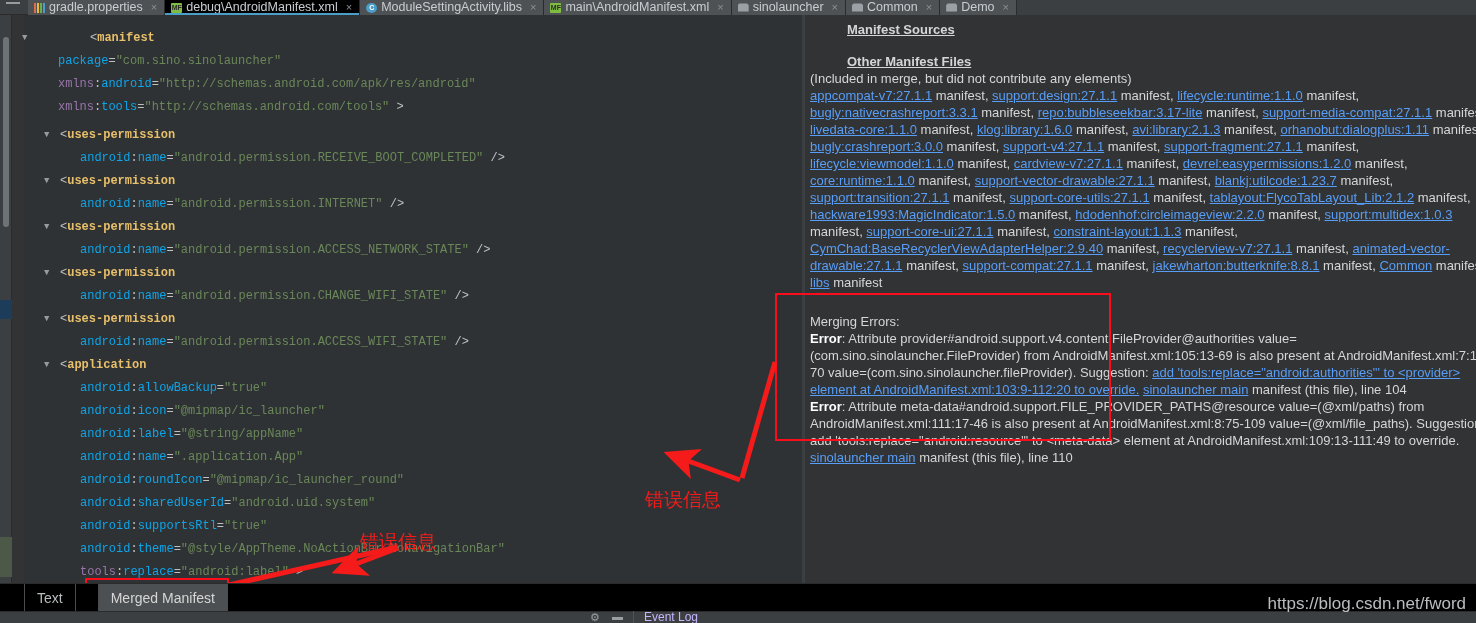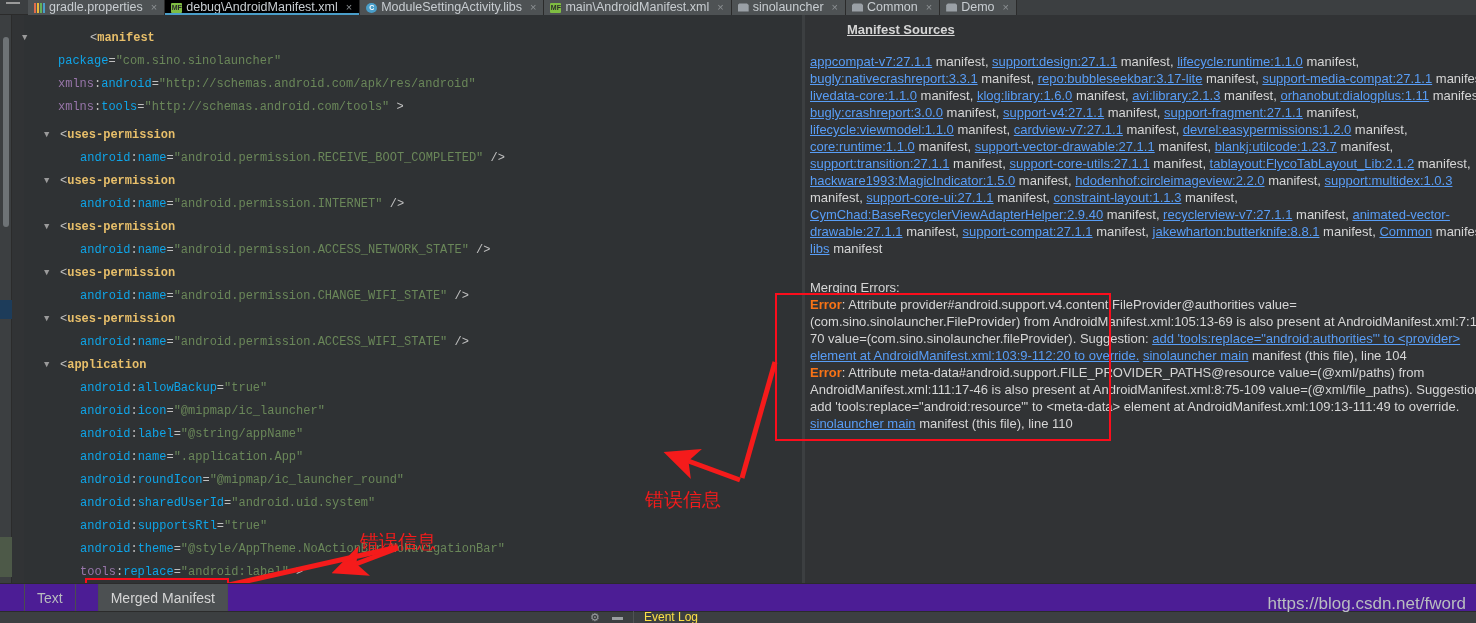--- a/index.html
+++ b/index.html
@@ -156,21 +156,21 @@
   .srcrow { display: flex; align-items: center; margin-top: 4px; }
   .srcbox {
     width: 19px; height: 19px;
     border: 1px solid #7a7d80; background: #313335;
     margin-right: 8px; flex: 0 0 auto;
   }
   .lnk { color: #589df6; text-decoration: underline; cursor: pointer; }
   .blk { margin-top: 15px; }
   .wrapbody { width: 680px; }
   .errwrap { position: relative; margin-top: 22px; width: 690px; }
-  .errlbl { color: #f97316; font-weight: bold; }
+  .errlbl { color: #ffffff; font-weight: bold; }
 
   
   .red-rect-err {
     position: absolute; left: 775px; top: 293px;
     width: 336px; height: 148px;
     border: 2px solid #fc0d1c;
     pointer-events: none;
   }
   .red-rect-tab {
     position: absolute; left: 85px; top: 578px;
@@ -190,21 +190,21 @@
   svg.arrows {
     position: absolute; left: 0; top: 0;
     width: 1476px; height: 623px;
     pointer-events: none;
   }
 
   
   .bottom-tabs {
     position: absolute; left: 0; top: 583px;
     width: 1476px; height: 28px;
-    background: #4c1d95;
+    background: #000000;
     border-top: 1px solid #2b2b2b;
     display: flex; align-items: center;
   }
   .bt-stub { width: 24px; height: 28px; }
   .btab {
     height: 28px; line-height: 28px;
     padding: 0 12px;
     color: #b8bcbe; font-size: 14px;
     border-left: 1px solid #4a4d4f;
     border-right: 1px solid #4a4d4f;
@@ -225,21 +225,21 @@
   .sb-min {
     position: absolute; left: 612px; top: 617px;
     width: 11px; height: 3px; background: #9a9ea1;
   }
   .sb-sep {
     position: absolute; left: 633px; top: 611px;
     width: 1px; height: 12px; background: #4f5355;
   }
   .sb-eventlog {
     position: absolute; left: 644px; top: 611px;
-    color: #fde047; font-size: 12px; line-height: 13px;
+    color: #c4b5fd; font-size: 12px; line-height: 13px;
   }
   .watermark {
     position: absolute; right: 10px; top: 594px;
     color: #b9bdc0; font-size: 17px;
     font-family: "Liberation Sans", sans-serif;
   }
 </style>
 </head>
 <body>
 
@@ -328,20 +328,22 @@
       </div>
   </div>
 
   <div class="split-div"></div>
 
   <div class="merged-pane">
     <div class="mp-inner">
       <div class="hdr">Manifest Sources</div>
 
       <div class="blk">
+        <div class="hdr">Other Manifest Files</div>
+        <div>(Included in merge, but did not contribute any elements)</div>
         <div class="wrapbody" id="other-files-host"><span class="lnk">appcompat-v7:27.1.1</span> manifest, <span class="lnk">support:design:27.1.1</span> manifest, <span class="lnk">lifecycle:runtime:1.1.0</span> manifest, <span class="lnk">bugly:nativecrashreport:3.3.1</span> manifest, <span class="lnk">repo:bubbleseekbar:3.17-lite</span> manifest, <span class="lnk">support-media-compat:27.1.1</span> manifest, <span class="lnk">livedata-core:1.1.0</span> manifest, <span class="lnk">klog:library:1.6.0</span> manifest, <span class="lnk">avi:library:2.1.3</span> manifest, <span class="lnk">orhanobut:dialogplus:1.11</span> manifest, <span class="lnk">bugly:crashreport:3.0.0</span> manifest, <span class="lnk">support-v4:27.1.1</span> manifest, <span class="lnk">support-fragment:27.1.1</span> manifest, <span class="lnk">lifecycle:viewmodel:1.1.0</span> manifest, <span class="lnk">cardview-v7:27.1.1</span> manifest, <span class="lnk">devrel:easypermissions:1.2.0</span> manifest, <span class="lnk">core:runtime:1.1.0</span> manifest, <span class="lnk">support-vector-drawable:27.1.1</span> manifest, <span class="lnk">blankj:utilcode:1.23.7</span> manifest, <span class="lnk">support:transition:27.1.1</span> manifest, <span class="lnk">support-core-utils:27.1.1</span> manifest, <span class="lnk">tablayout:FlycoTabLayout_Lib:2.1.2</span> manifest, <span class="lnk">hackware1993:MagicIndicator:1.5.0</span> manifest, <span class="lnk">hdodenhof:circleimageview:2.2.0</span> manifest, <span class="lnk">support:multidex:1.0.3</span> manifest, <span class="lnk">support-core-ui:27.1.1</span> manifest, <span class="lnk">constraint-layout:1.1.3</span> manifest, <span class="lnk">CymChad:BaseRecyclerViewAdapterHelper:2.9.40</span> manifest, <span class="lnk">recyclerview-v7:27.1.1</span> manifest, <span class="lnk">animated-vector-drawable:27.1.1</span> manifest, <span class="lnk">support-compat:27.1.1</span> manifest, <span class="lnk">jakewharton:butterknife:8.8.1</span> manifest, <span class="lnk">Common</span> manifest, <span class="lnk">libs</span> manifest</div>
       </div>
 
       <div class="errwrap">
         <div>Merging Errors:</div>
         <div id="errors-host">
             <div class="wrapbody"><span class="errlbl">Error</span>: Attribute provider#android.support.v4.content.FileProvider@authorities value=(com.sino.sinolauncher.FileProvider) from AndroidManifest.xml:105:13-69 is also present at AndroidManifest.xml:7:19-70 value=(com.sino.sinolauncher.fileProvider). Suggestion: <span class="lnk">add 'tools:replace="android:authorities"' to &lt;provider&gt; element at AndroidManifest.xml:103:9-112:20 to override.</span> <span class="lnk">sinolauncher main</span> manifest (this file), line 104</div>
             <div class="wrapbody"><span class="errlbl">Error</span>: Attribute meta-data#android.support.FILE_PROVIDER_PATHS@resource value=(@xml/paths) from AndroidManifest.xml:111:17-46 is also present at AndroidManifest.xml:8:75-109 value=(@xml/file_paths). Suggestion: add 'tools:replace="android:resource"' to &lt;meta-data&gt; element at AndroidManifest.xml:109:13-111:49 to override. <span class="lnk">sinolauncher main</span> manifest (this file), line 110</div>
           </div>
       </div>

